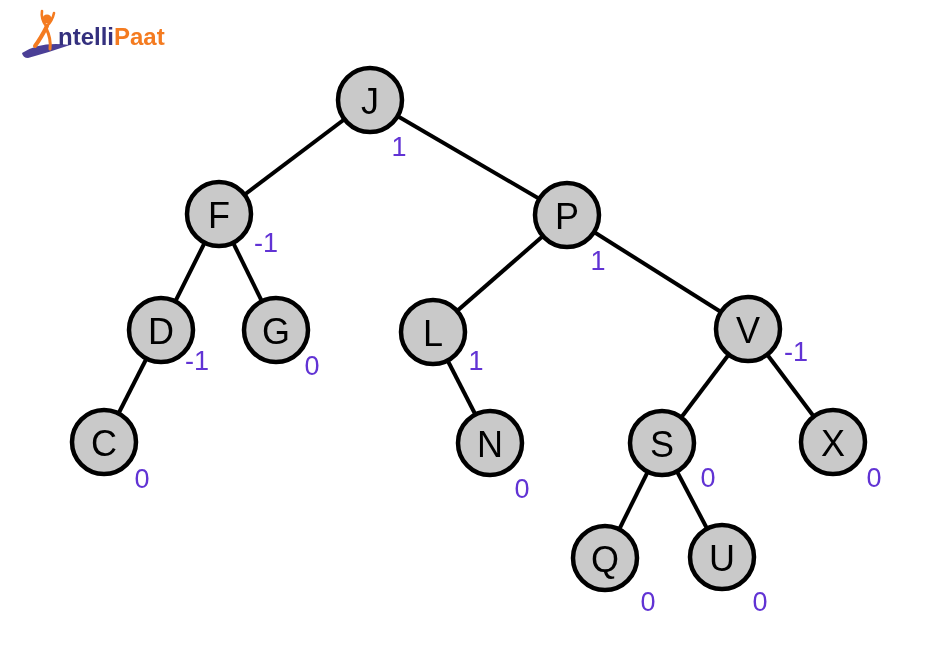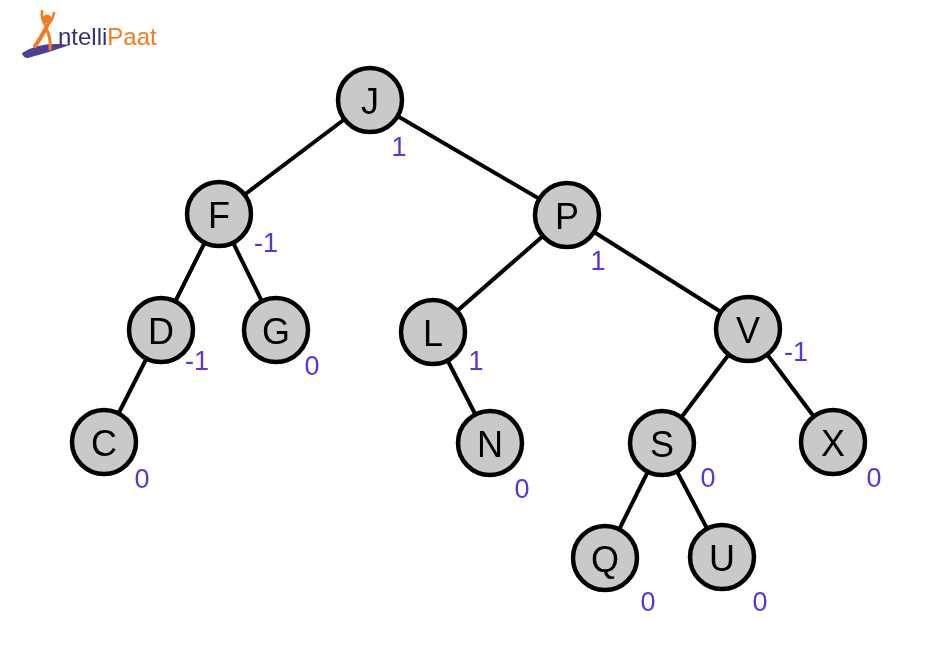--- a/index.html
+++ b/index.html
@@ -24,21 +24,21 @@
     align-items: flex-end;
     z-index: 2;
   }
   .logo-figure {
     width: 54px;
     height: 50px;
     display: block;
   }
   .logo-text {
     font-size: 24px;
-    font-weight: normal;
+    font-weight: bold;
     letter-spacing: 0px;
     margin-left: -16px;
     padding-bottom: 7px;
     white-space: nowrap;
   }
   
   .tree-svg {
     position: absolute;
     left: 0;
     top: 0;

